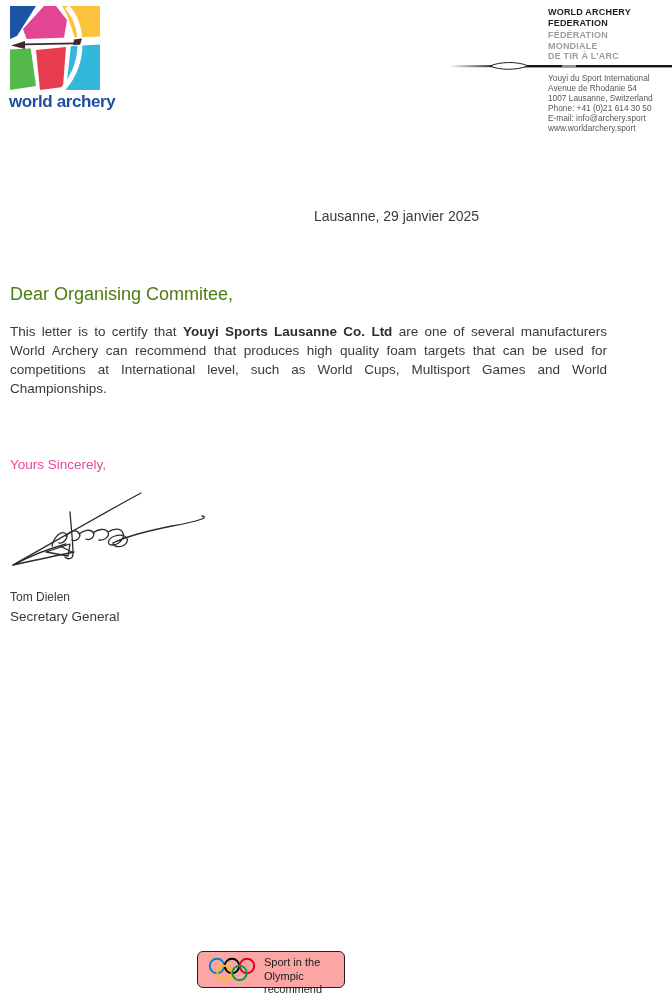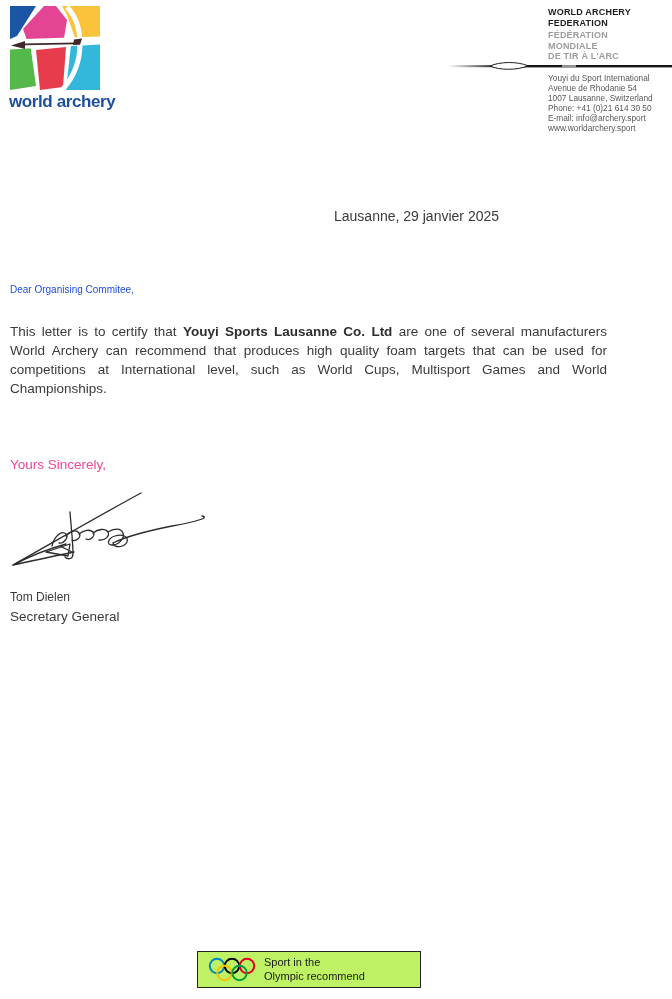--- a/index.html
+++ b/index.html
@@ -23,39 +23,39 @@
 
   
   .org-block { left: 548px; top: 7px; line-height: 10.6px; font-weight: 700; font-size: 9px; letter-spacing: 0.2px; }
   .org-en { color: #1d1d1b; }
   .org-fr { color: #9c9c9b; margin-top: 2px; }
   .arrow-svg { left: 440px; top: 60px; }
   .address-block { left: 548px; top: 74px; font-size: 8.3px; line-height: 9.9px; color: #565655; }
   .address-block .addr-link { color: #565655; text-decoration: none; }
 
   
-  .dateline { left: 334px; top: 208px; font-size: 14px; color: #3a3a3a; }
-  .salutation { left: 10px; top: 284px; font-size: 10px; color: #1d4ed8; text-align: right; }
+  .dateline { left: 314px; top: 208px; font-size: 14px; color: #3a3a3a; }
+  .salutation { left: 10px; top: 284px; font-size: 18px; color: #4d7c0f; text-align: right; }
   .body-par {
     left: 10px; top: 322px; width: 597px;
     font-size: 13.5px; line-height: 19px; color: #3a3a3a;
     text-align: justify; text-align-last: left;
   }
   .body-par b { color: #2e2e2e; }
   .closing-line { left: 10px; top: 420px; font-size: 13.5px; color: #3a3a3a; }
   .signoff { left: 10px; top: 457px; font-size: 13.5px; color: #ec4899; }
   .signature-svg { left: 2px; top: 486px; }
   .signatory-name { left: 10px; top: 590px; font-size: 12px; color: #3a3a3a; }
   .signatory-title { left: 10px; top: 609px; font-size: 13.5px; color: #3a3a3a; }
 
   
   .olympic-badge {
-    left: 197px; top: 951px; width: 224px; height: 37px;
-    border: 1.5px solid #222; border-radius: 0;
-    box-sizing: border-box; background: #bef264;
+    left: 197px; top: 951px; width: 148px; height: 37px;
+    border: 1.5px solid #222; border-radius: 6px;
+    box-sizing: border-box; background: #fca5a5;
   }
   .rings-svg { position: absolute; left: 9px; top: 3px; }
   .badge-text {
     position: absolute; left: 66px; top: 4px;
     font-size: 11px; line-height: 13.5px; color: #1b1b1b;
   }
 </style>
 </head>
 <body>
 

